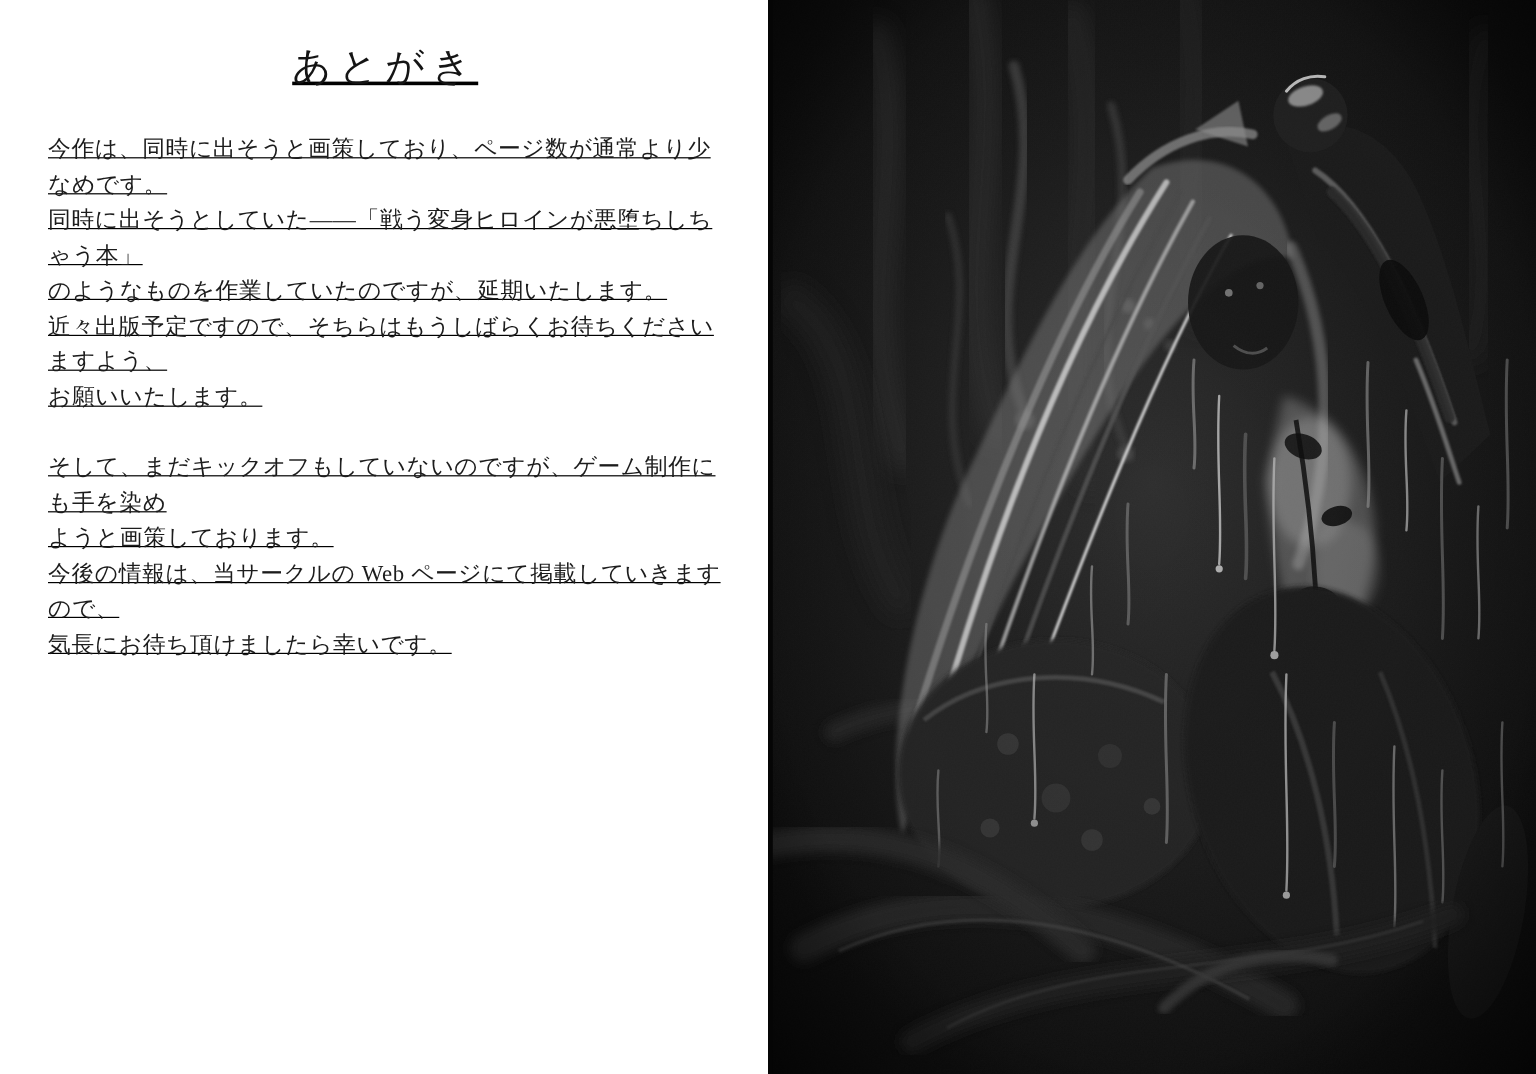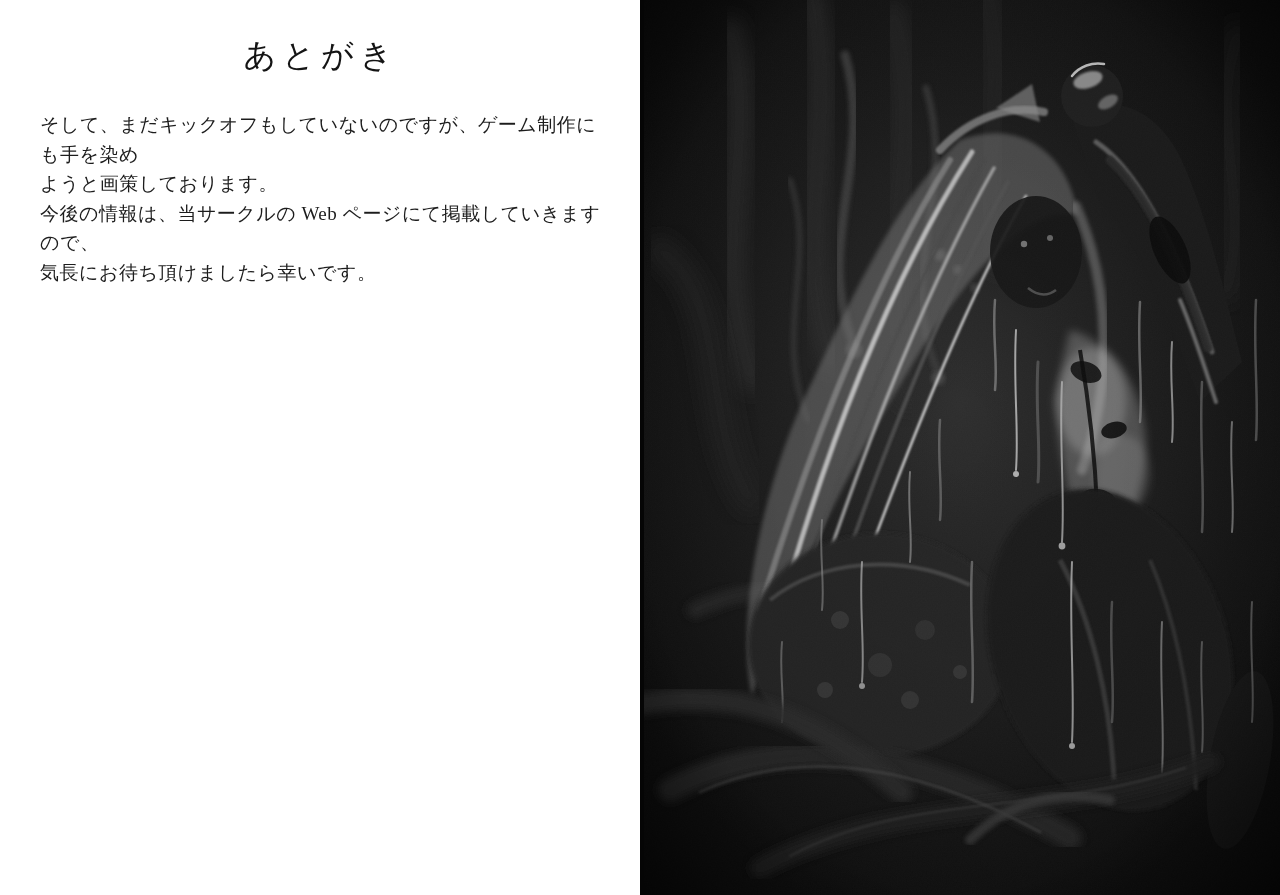--- a/index.html
+++ b/index.html
@@ -5,20 +5,21 @@
   * { margin: 0; padding: 0; box-sizing: border-box; }
   html, body { width: 1280px; height: 895px; overflow: hidden; }
   body {
     font-family: "Liberation Serif", "DejaVu Serif", serif;
     background: #000;
   }
   .spread {
     display: flex;
     width: 1280px;
     height: 895px;
+    text-decoration: underline;
   }
   .page-left {
     width: 640px;
     height: 895px;
     background: #ffffff;
     color: #1c1c1c;
     padding: 34px 38px 0 40px;
     flex: 0 0 auto;
   }
   .page-title {
@@ -46,20 +47,25 @@
   }
   .page-right svg { display: block; width: 640px; height: 895px; }
 </style>
 </head>
 <body>
 
 <div class="spread">
 
   <div class="page-left">
     <h1 class="page-title">あとがき</h1>
+    <p class="afterword-paragraph">今作は、同時に出そうと画策しており、ページ数が通常より少なめです。
+同時に出そうとしていた――「戦う変身ヒロインが悪堕ちしちゃう本」
+のようなものを作業していたのですが、延期いたします。
+近々出版予定ですので、そちらはもうしばらくお待ちくださいますよう、
+お願いいたします。</p>
     <p class="afterword-paragraph">そして、まだキックオフもしていないのですが、ゲーム制作にも手を染め
 ようと画策しております。
 今後の情報は、当サークルの Web ページにて掲載していきますので、
 気長にお待ち頂けましたら幸いです。</p>
 
   </div>
 
   <div class="page-right">
     <svg viewBox="0 0 640 895" xmlns="http://www.w3.org/2000/svg">
       <defs>

